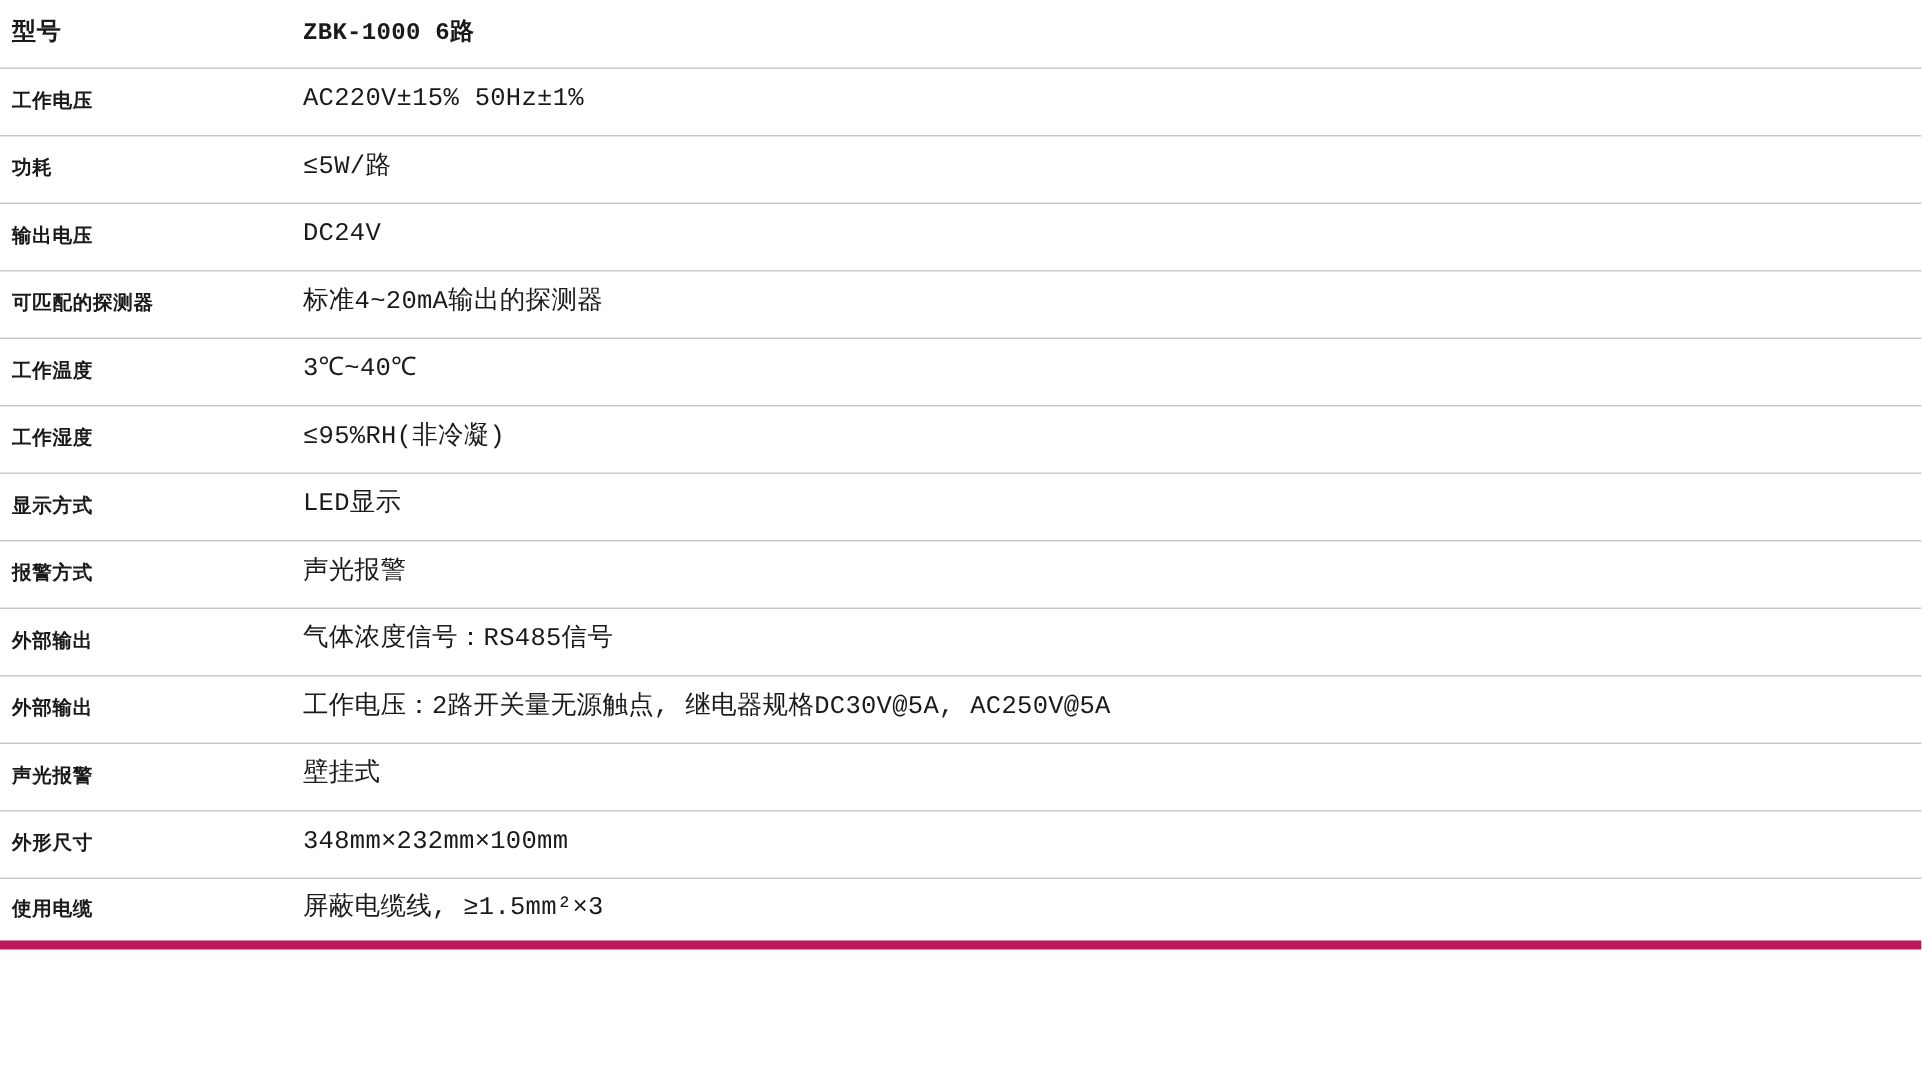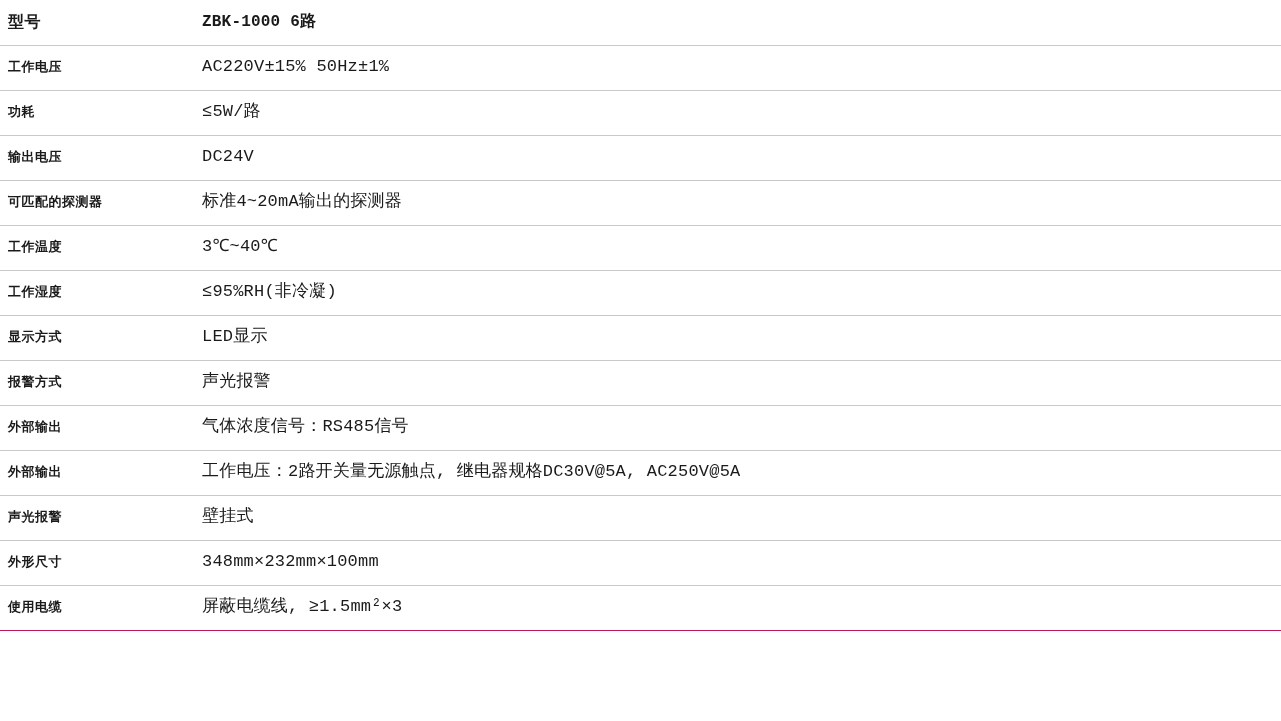--- a/index.html
+++ b/index.html
@@ -42,21 +42,21 @@
     padding-left: 12px;
     letter-spacing: 0.2px;
     font-family: Liberation Mono, monospace;
   }
   .spec-table tr.head td.label,
   .spec-table tr.head td.value {
     font-weight: bold;
     font-size: 16px;
   }
   .spec-table tr:last-child td {
-    border-bottom: 1px solid #be185d;
+    border-bottom: 6px solid #be185d;
   }
 </style>
 </head>
 <body>
 
 <table class="spec-table">
   <colgroup>
     <col class="label-col">
     <col class="value-col">
   </colgroup>

